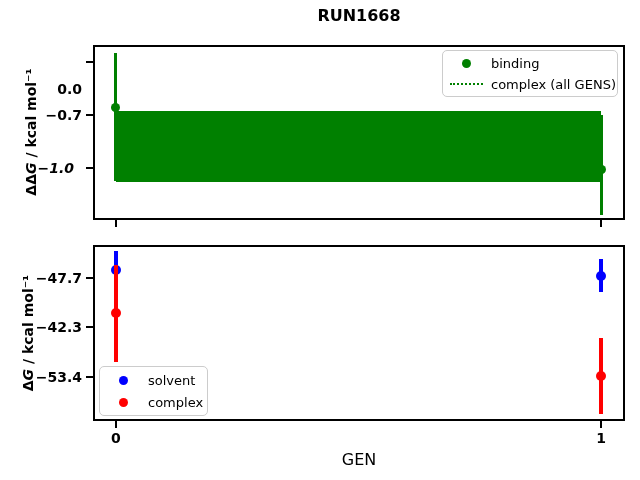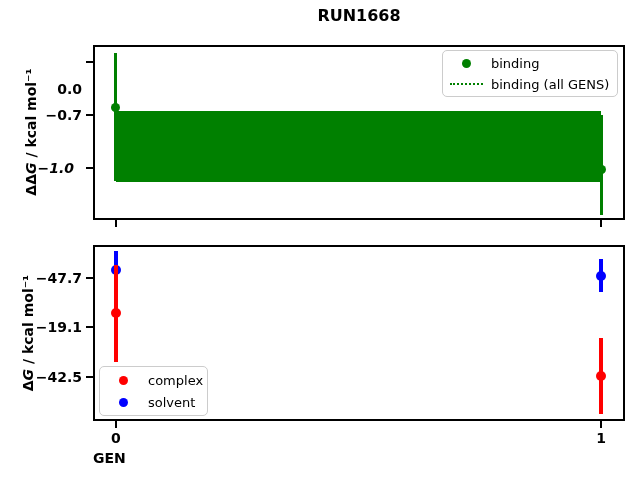--- a/index.html
+++ b/index.html
@@ -19,22 +19,22 @@
   #axes-bottom { left:93px; top:245px; width:532px; height:176px; }
   .ylabel {
     position:absolute; width:220px; text-align:center;
     font-size:14px; font-weight:bold; transform:rotate(-90deg);
   }
   .ylabel span { white-space:pre; }
   .ital { font-style:italic; }
   #ylabel-top    { left:-79px; top:124px; }
   #ylabel-bottom { left:-82px; top:325px; }
   .xlabel {
-    position:absolute; left:93px; top:450px; width:532px; 
-    font-size:14px; font-weight:bold;
+    position:absolute; left:93px; top:450px; width:532px; text-align:center;
+    font-size:16px; font-weight:normal;
   }
   .ytick { position:absolute; width:7px; height:2px; background:#000; }
   .xtick { position:absolute; width:2px; height:7px; background:#000; }
   .ytick-label {
     position:absolute; width:60px; text-align:right; font-size:14px;
     font-weight:bold; line-height:16px;
   }
   .xtick-label {
     position:absolute; width:24px; text-align:center; font-size:14px;
     font-weight:bold; line-height:16px;
@@ -88,48 +88,48 @@
       <div class="legend-row">
         <div class="legend-marker-wrap">
           <div class="legend-dot" style="background: rgb(0, 128, 0);"></div>
         </div>
         <div class="legend-label">binding</div>
       </div>
       <div class="legend-row">
         <div class="legend-marker-wrap">
           <div class="legend-dotted" style="border-top-color: rgb(0, 128, 0);"></div>
         </div>
-        <div class="legend-label">binding (all GENS)</div>
+        <div class="legend-label">complex (all GENS)</div>
       </div>
     </div>
     <div class="ytick" style="left: 86px; top: 276.629px;"></div>
     <div class="ytick-label" style="left: 22px; top: 269.629px;">−47.7</div>
     <div class="ytick" style="left: 86px; top: 326.067px;"></div>
-    <div class="ytick-label" style="left: 22px; top: 319.067px;">−19.1</div>
+    <div class="ytick-label" style="left: 22px; top: 319.067px;">−42.3</div>
     <div class="ytick" style="left: 86px; top: 375.506px;"></div>
-    <div class="ytick-label" style="left: 22px; top: 368.506px;">−42.5</div>
+    <div class="ytick-label" style="left: 22px; top: 368.506px;">−53.4</div>
     <div class="xtick" style="left: 114.814px; top: 421px;"></div>
     <div class="xtick-label" style="left: 103.814px; top: 430px;">0</div>
     <div class="xtick" style="left: 600.215px; top: 421px;"></div>
     <div class="xtick-label" style="left: 589.215px; top: 430px;">1</div>
     <div class="errbar" style="left: 113.814px; top: 250.933px; width: 4px; height: 37.573px; background: rgb(0, 0, 255);"></div>
     <div class="errbar" style="left: 599.215px; top: 258.843px; width: 4px; height: 33.618px; background: rgb(0, 0, 255);"></div>
     <div class="dot" style="left: 110.814px; top: 264.719px; width: 10px; height: 10px; background: rgb(0, 0, 255);"></div>
     <div class="dot" style="left: 596.215px; top: 270.652px; width: 10px; height: 10px; background: rgb(0, 0, 255);"></div>
     <div class="errbar" style="left: 113.814px; top: 264.775px; width: 4px; height: 96.8989px; background: rgb(255, 0, 0);"></div>
     <div class="errbar" style="left: 599.215px; top: 337.944px; width: 4px; height: 76.1348px; background: rgb(255, 0, 0);"></div>
     <div class="dot" style="left: 110.814px; top: 308.225px; width: 10px; height: 10px; background: rgb(255, 0, 0);"></div>
     <div class="dot" style="left: 596.215px; top: 370.517px; width: 10px; height: 10px; background: rgb(255, 0, 0);"></div>
     <div class="legend" style="left: 99px; top: 366px; width: 109px; height: 50px;">
       <div class="legend-row">
         <div class="legend-marker-wrap">
+          <div class="legend-dot" style="background: rgb(0, 0, 255);"></div>
+        </div>
+        <div class="legend-label">solvent</div>
+      </div>
+      <div class="legend-row">
+        <div class="legend-marker-wrap">
           <div class="legend-dot" style="background: rgb(255, 0, 0);"></div>
         </div>
         <div class="legend-label">complex</div>
-      </div>
-      <div class="legend-row">
-        <div class="legend-marker-wrap">
-          <div class="legend-dot" style="background: rgb(0, 0, 255);"></div>
-        </div>
-        <div class="legend-label">solvent</div>
       </div>
     </div>
   </div>
 
 </body></html>

